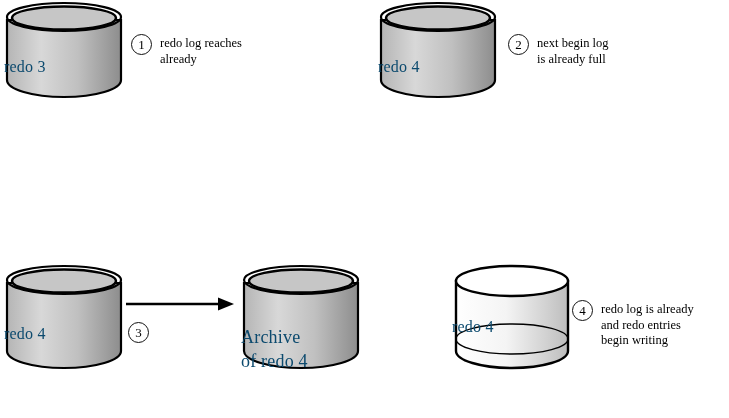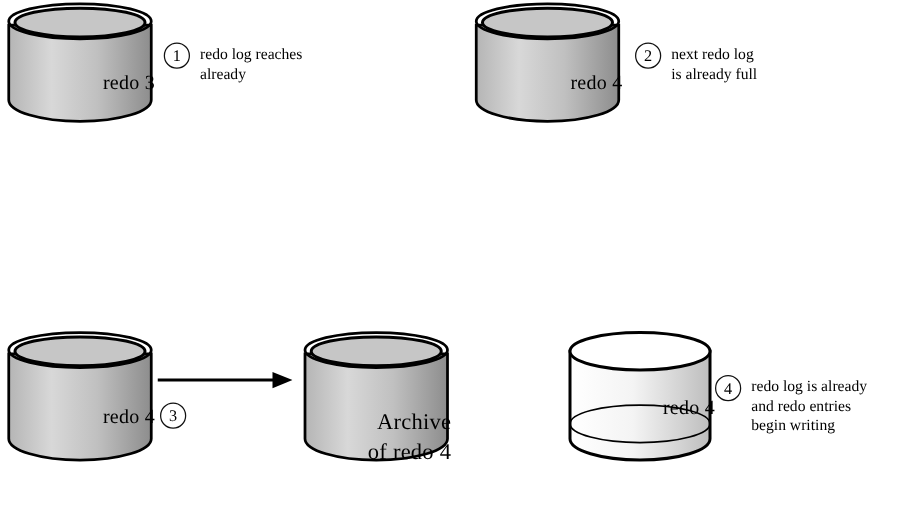--- a/index.html
+++ b/index.html
@@ -25,25 +25,25 @@
     position: absolute;
   }
   .cylinder svg {
     display: block;
     overflow: visible;
   }
   .cyl-label {
     position: absolute;
     left: 0;
     width: 100%;
-    text-align: right;
+    text-align: left;
     font-size: 16px;
     line-height: 19px;
     letter-spacing: 0.2px;
-    color: #000000;
+    color: #0c4a6e;
     pointer-events: none;
     white-space: pre-line;
   }
 
   
   .callout {
     position: absolute;
     display: flex;
     align-items: flex-start;
   }
@@ -129,21 +129,21 @@
       <path d="M3,18 L3,78 A57,17 0 0 0 117,78 L117,18 Z" fill="url(#bodyGrad2)" stroke="#000" stroke-width="2.2"></path>
       <path d="M3,18 A57,17 0 0 0 117,18 A57,17 0 0 1 3,18 Z" fill="url(#rimGrad2)" stroke="none"></path>
       <ellipse cx="60" cy="15" rx="57" ry="14" fill="none" stroke="#000" stroke-width="2.2"></ellipse>
       <ellipse cx="60" cy="16" rx="52" ry="11.5" fill="#c6c6c6" stroke="#000" stroke-width="2.4"></ellipse>
     </svg>
     <div class="cyl-label" style="top:55px;">redo 4</div>
   </div>
 
   <div class="callout" style="left:508px; top:34px;">
     <div class="callout-badge">2</div>
-    <div class="callout-text">next redo log
+    <div class="callout-text">next begin log
 is already full</div>
   </div>
 
   <div class="cylinder" style="left:4px; top:265px; width:120px; height:110px;">
     <svg width="120" height="110" viewBox="0 0 120 110" aria-hidden="true">
       <defs>
         <linearGradient id="bodyGrad3" x1="0" y1="0" x2="1" y2="0">
           <stop offset="0%" stop-color="#b5b5b5"></stop>
           <stop offset="30%" stop-color="#d8d8d8"></stop>
           <stop offset="62%" stop-color="#c0c0c0"></stop>

